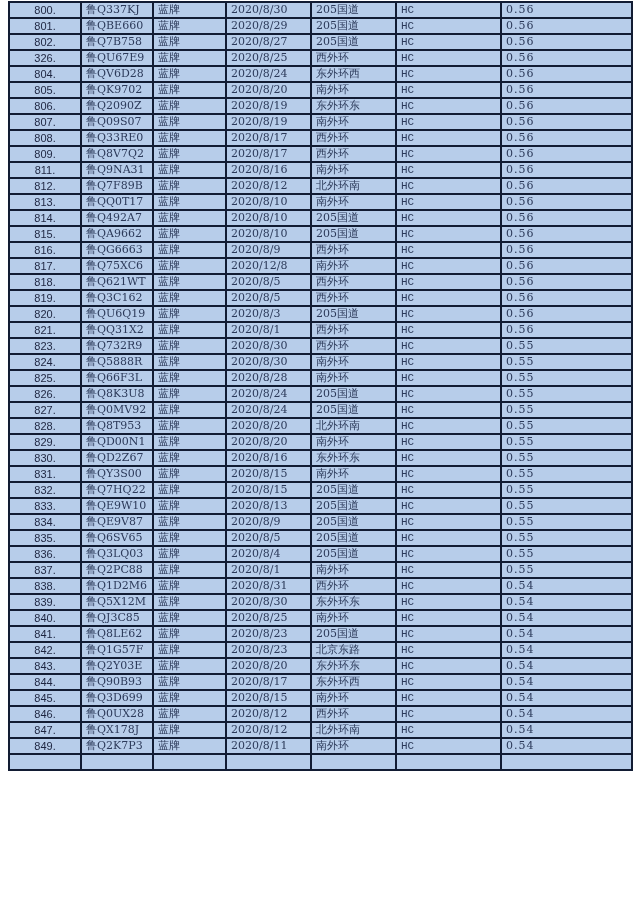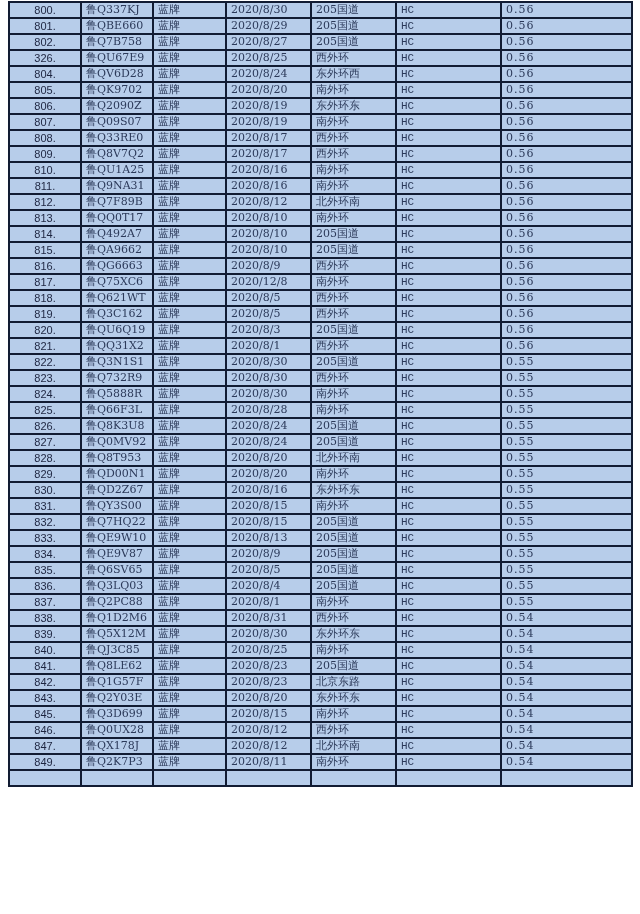--- a/index.html
+++ b/index.html
@@ -124,29 +124,20 @@
       <tr>
         <td class="num">809.</td>
         <td>鲁Q8V7Q2</td>
         <td>蓝牌</td>
         <td>2020/8/17</td>
         <td>西外环</td>
         <td class="pollutant">HC</td>
         <td class="val">0.56</td>
       </tr>
       <tr>
-        <td class="num">810.</td>
-        <td>鲁QU1A25</td>
-        <td>蓝牌</td>
-        <td>2020/8/16</td>
-        <td>南外环</td>
-        <td class="pollutant">HC</td>
-        <td class="val">0.56</td>
-      </tr>
-      <tr>
         <td class="num">811.</td>
         <td>鲁Q9NA31</td>
         <td>蓝牌</td>
         <td>2020/8/16</td>
         <td>南外环</td>
         <td class="pollutant">HC</td>
         <td class="val">0.56</td>
       </tr>
       <tr>
         <td class="num">812.</td>
@@ -232,29 +223,20 @@
       <tr>
         <td class="num">821.</td>
         <td>鲁QQ31X2</td>
         <td>蓝牌</td>
         <td>2020/8/1</td>
         <td>西外环</td>
         <td class="pollutant">HC</td>
         <td class="val">0.56</td>
       </tr>
       <tr>
-        <td class="num">822.</td>
-        <td>鲁Q3N1S1</td>
-        <td>蓝牌</td>
-        <td>2020/8/30</td>
-        <td>205国道</td>
-        <td class="pollutant">HC</td>
-        <td class="val">0.55</td>
-      </tr>
-      <tr>
         <td class="num">823.</td>
         <td>鲁Q732R9</td>
         <td>蓝牌</td>
         <td>2020/8/30</td>
         <td>西外环</td>
         <td class="pollutant">HC</td>
         <td class="val">0.55</td>
       </tr>
       <tr>
         <td class="num">824.</td>
@@ -426,20 +408,29 @@
         <td>北京东路</td>
         <td class="pollutant">HC</td>
         <td class="val">0.54</td>
       </tr>
       <tr>
         <td class="num">843.</td>
         <td>鲁Q2Y03E</td>
         <td>蓝牌</td>
         <td>2020/8/20</td>
         <td>东外环东</td>
+        <td class="pollutant">HC</td>
+        <td class="val">0.54</td>
+      </tr>
+      <tr>
+        <td class="num">844.</td>
+        <td>鲁Q90B93</td>
+        <td>蓝牌</td>
+        <td>2020/8/17</td>
+        <td>东外环西</td>
         <td class="pollutant">HC</td>
         <td class="val">0.54</td>
       </tr>
       <tr>
         <td class="num">845.</td>
         <td>鲁Q3D699</td>
         <td>蓝牌</td>
         <td>2020/8/15</td>
         <td>南外环</td>
         <td class="pollutant">HC</td>

